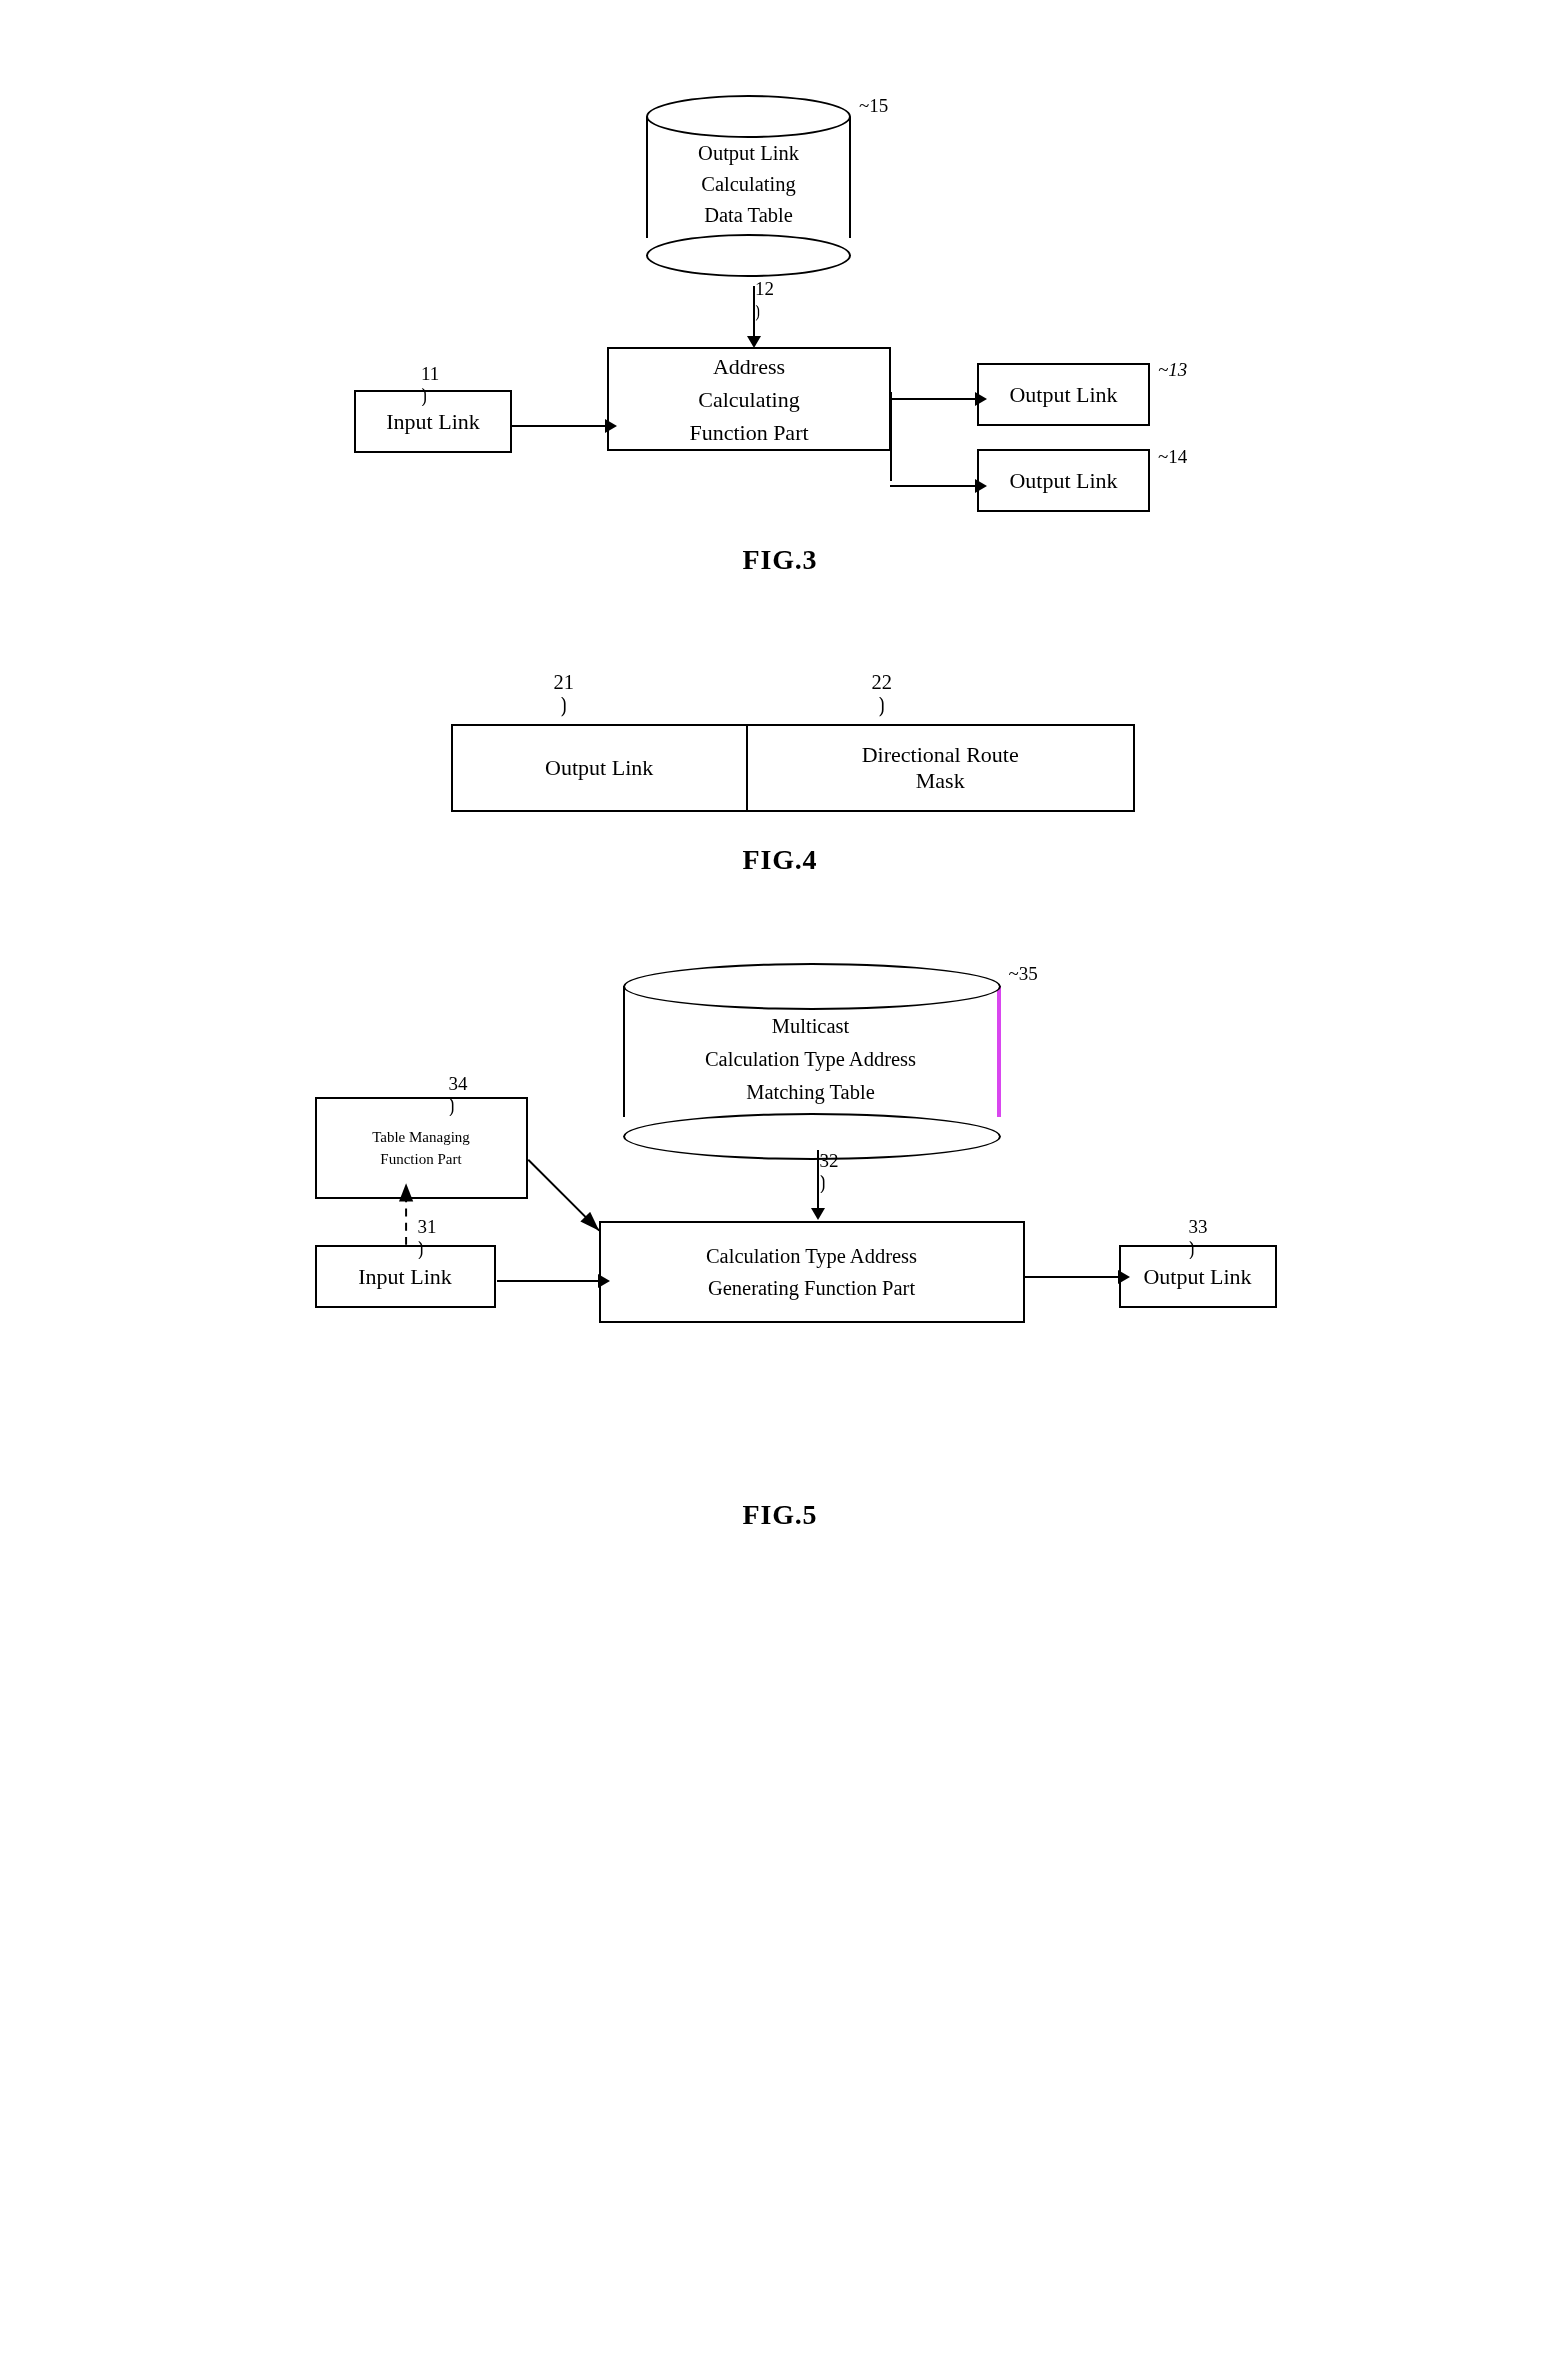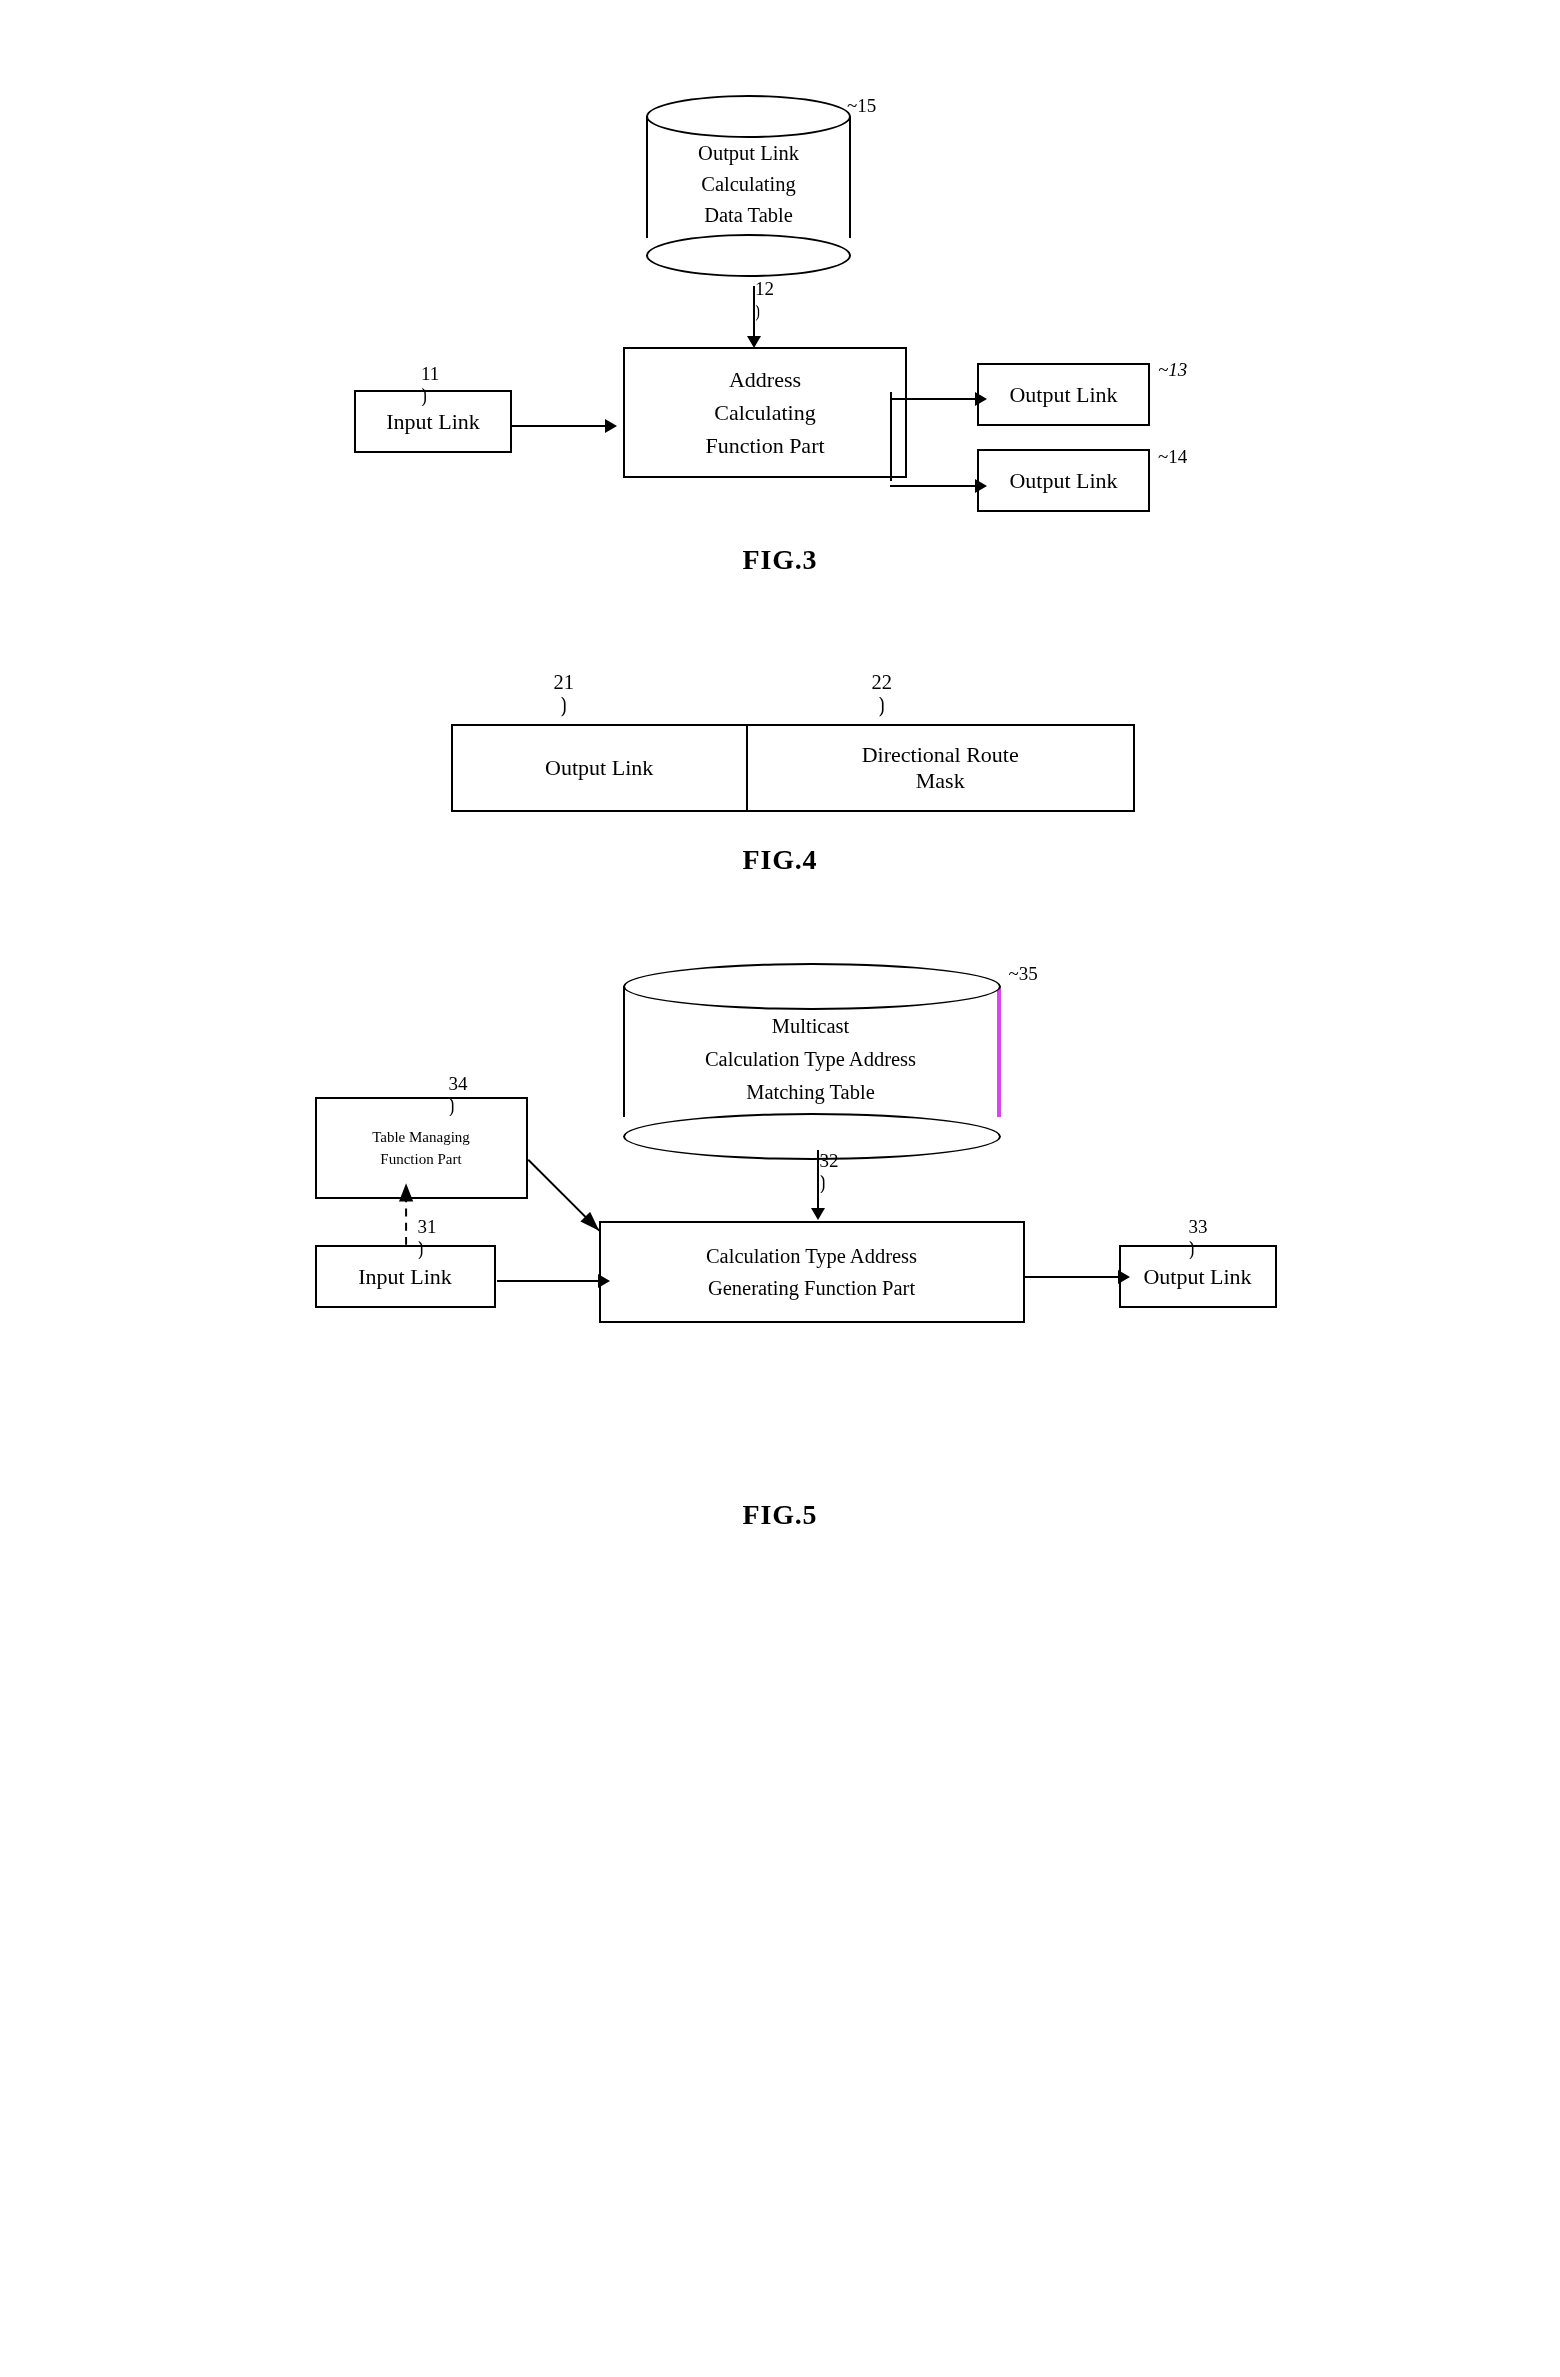--- a/index.html
+++ b/index.html
@@ -154,30 +154,30 @@
 
         <div style="width:205px; min-height:102px; border-left:2px solid #000; border-right:2px solid #000; background:#fff; display:flex; align-items:center; justify-content:center; text-align:center; font-size:20.5px; line-height:1.5; margin-top:-21px; padding-top:21px; padding-bottom:8px;">
           <span style="white-space:pre-line;">Output Link
 Calculating
 Data Table</span>
         </div>
 
         <div style="width:205px; height:43px; border:2px solid #000; border-radius:50%; background:#fff; margin-top:-4px;"></div>
       </div>
 
-      <span class="label-small" style="left:540px; top:16px;">~15</span>
+      <span class="label-small" style="left:552px; top:16px;">~15</span>
 
       <div class="arrow-vertical" style="left:440px; top:207px; height:63px;">
         <div class="arrow-vline" style="height:50px;"></div>
         <div class="arrow-head-down" style="width:0;height:0;border-left:7px solid transparent;border-right:7px solid transparent;border-top:12.6px solid #000;"></div>
       </div>
 
       <span class="label-small" style="left:448px; top:199px;">12<br><span style="font-size:16px;">⟯</span></span>
 
-      <div class="box" style="left:316px; top:268px; width:284px; height:131px;justify-content:center;">
+      <div class="box" style="left:300px; top:268px; width:284px; height:104px;justify-content:center;">
         <span style="white-space:pre-line; font-size:22px;">Address
 Calculating
 Function Part</span>
       </div>
 
       <div class="box" style="left:47px; top:311px; width:158px; height:63px;">
         <span style="font-size:22px;">Input Link</span>
       </div>
 
       <span class="label-small" style="left:114px; top:284px;">11<br>⟯</span>

